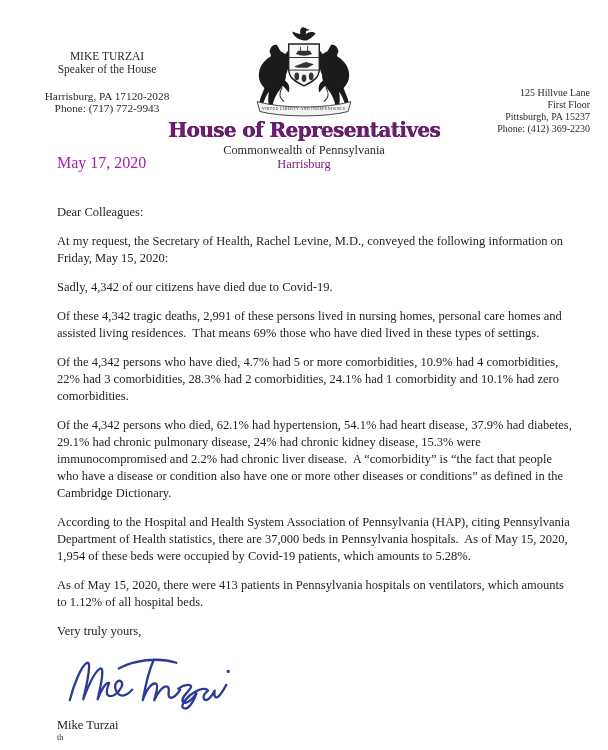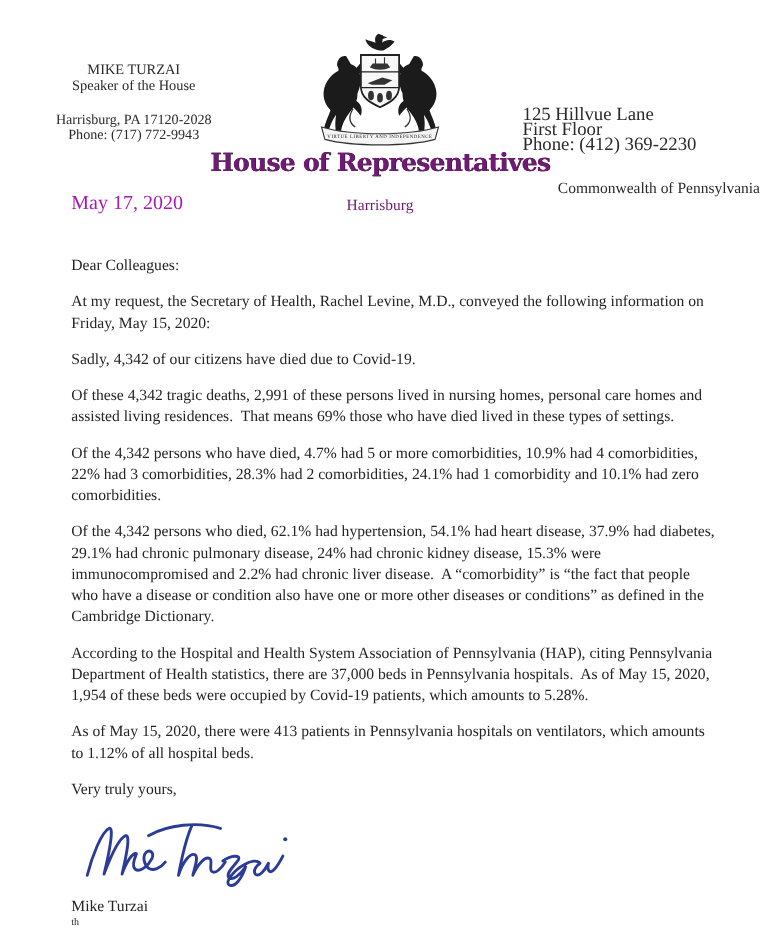--- a/index.html
+++ b/index.html
@@ -7,31 +7,31 @@
     position:relative; width:608px; height:750px; background:#ffffff;
     font-family:"Liberation Serif", serif; color:#222; overflow:hidden;
   }
   
   .sender-block {
     position:absolute; left:22px; top:50px; width:170px; text-align:center;
     font-size:11.5px; line-height:13px; color:#2a2a2a;
   }
   .sender-addr { margin-top:15px; font-size:11.3px; line-height:11.9px; }
   .district-block {
-    position:absolute; left:418px; top:87px; width:172px; text-align:left;
-    font-size:15px; line-height:11.9px; color:#2a2a2a;
+    position:absolute; left:418px; top:87px; width:172px; text-align:right;
+    font-size:10px; line-height:11.9px; color:#2a2a2a;
   }
   .emblem { position:absolute; left:241px; top:25px; width:126px; height:92px; }
   .org-name {
     position:absolute; left:0; right:0; top:118px; text-align:center;
     font-family:"DejaVu Serif", serif; font-weight:700; font-size:20px;
     letter-spacing:-0.6px; color:#701a75;
     text-shadow:0.4px 0 0 #1d1d1d;
   }
-  .org-sub1 { position:absolute; left:0; right:0; top:143px; text-align:right; font-size:12.4px; color:#2a2a2a; }
+  .org-sub1 { position:absolute; left:0; right:0; top:143px; text-align:center; font-size:12.4px; color:#2a2a2a; }
   .org-sub2 { position:absolute; left:0; right:0; top:157px; text-align:center; font-size:12.4px; color:#701a75; }
   .date { position:absolute; left:57px; top:154px; font-size:16px; color:#a21caf; }
   
   .body {
     position:absolute; left:57px; top:204px; width:515px;
     font-size:12.5px; line-height:17px; color:#242424;
   }
   .body p { margin:0 0 12px 0; white-space:pre-wrap; }
   .sig-script { display:block; margin:1px 0 2px 8px; }
   .typed { line-height:16px; }
@@ -47,20 +47,21 @@
     <div>Speaker of the House</div>
     <div class="sender-addr">
       <div>Harrisburg, PA 17120-2028</div>
       <div>Phone: (717) 772-9943</div>
     </div>
   </div>
 
   <div class="district-block">
     <div>125 Hillvue Lane</div>
     <div>First Floor</div>
+    <div>Pittsburgh, PA 15237</div>
     <div>Phone: (412) 369-2230</div>
   </div>
 
   <div class="emblem">
     <svg viewBox="0 0 140 100" width="126" height="92" aria-hidden="false">
 
       <g fill="#1e1e1e">
         <path d="M70 16 C63 15 58 11 57 6 C61 8 64 8 66 9 C65 5 66 2 69 1 C72 2 73 5 72 9 C75 6 80 6 83 8 C81 11 77 14 73 16 Z"></path>
         <circle cx="71" cy="4" r="2"></circle>
         <path d="M72.5 3 l4 1.2 l-4 1.6 Z"></path>

